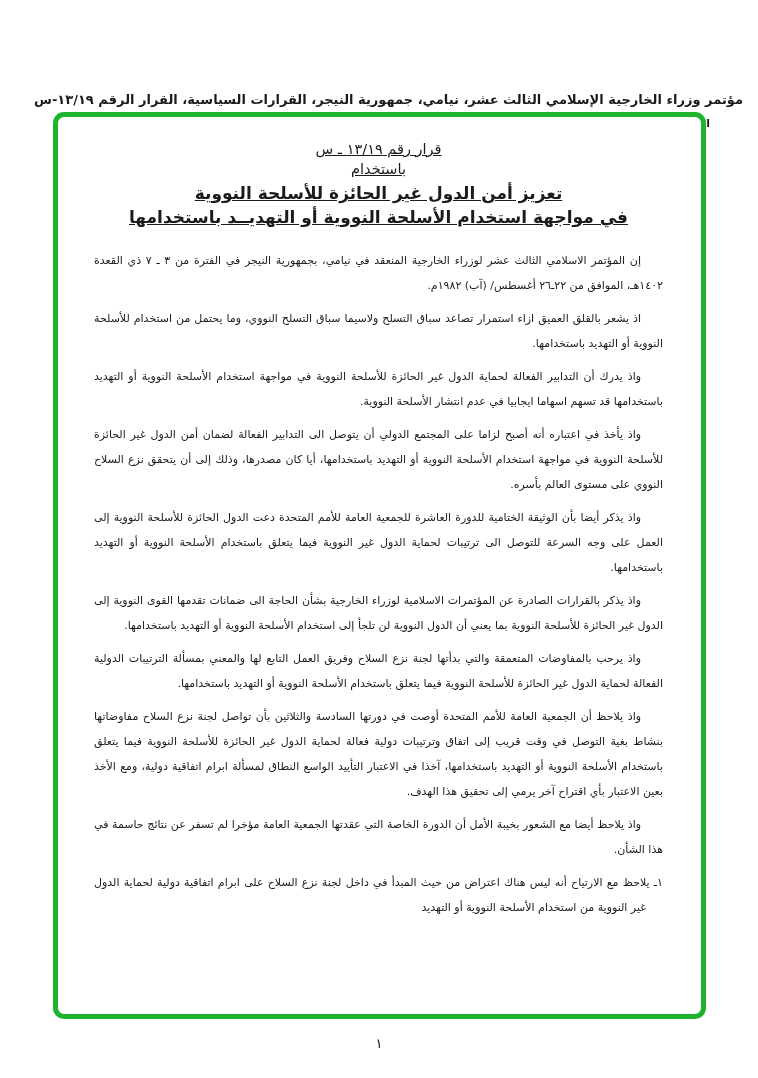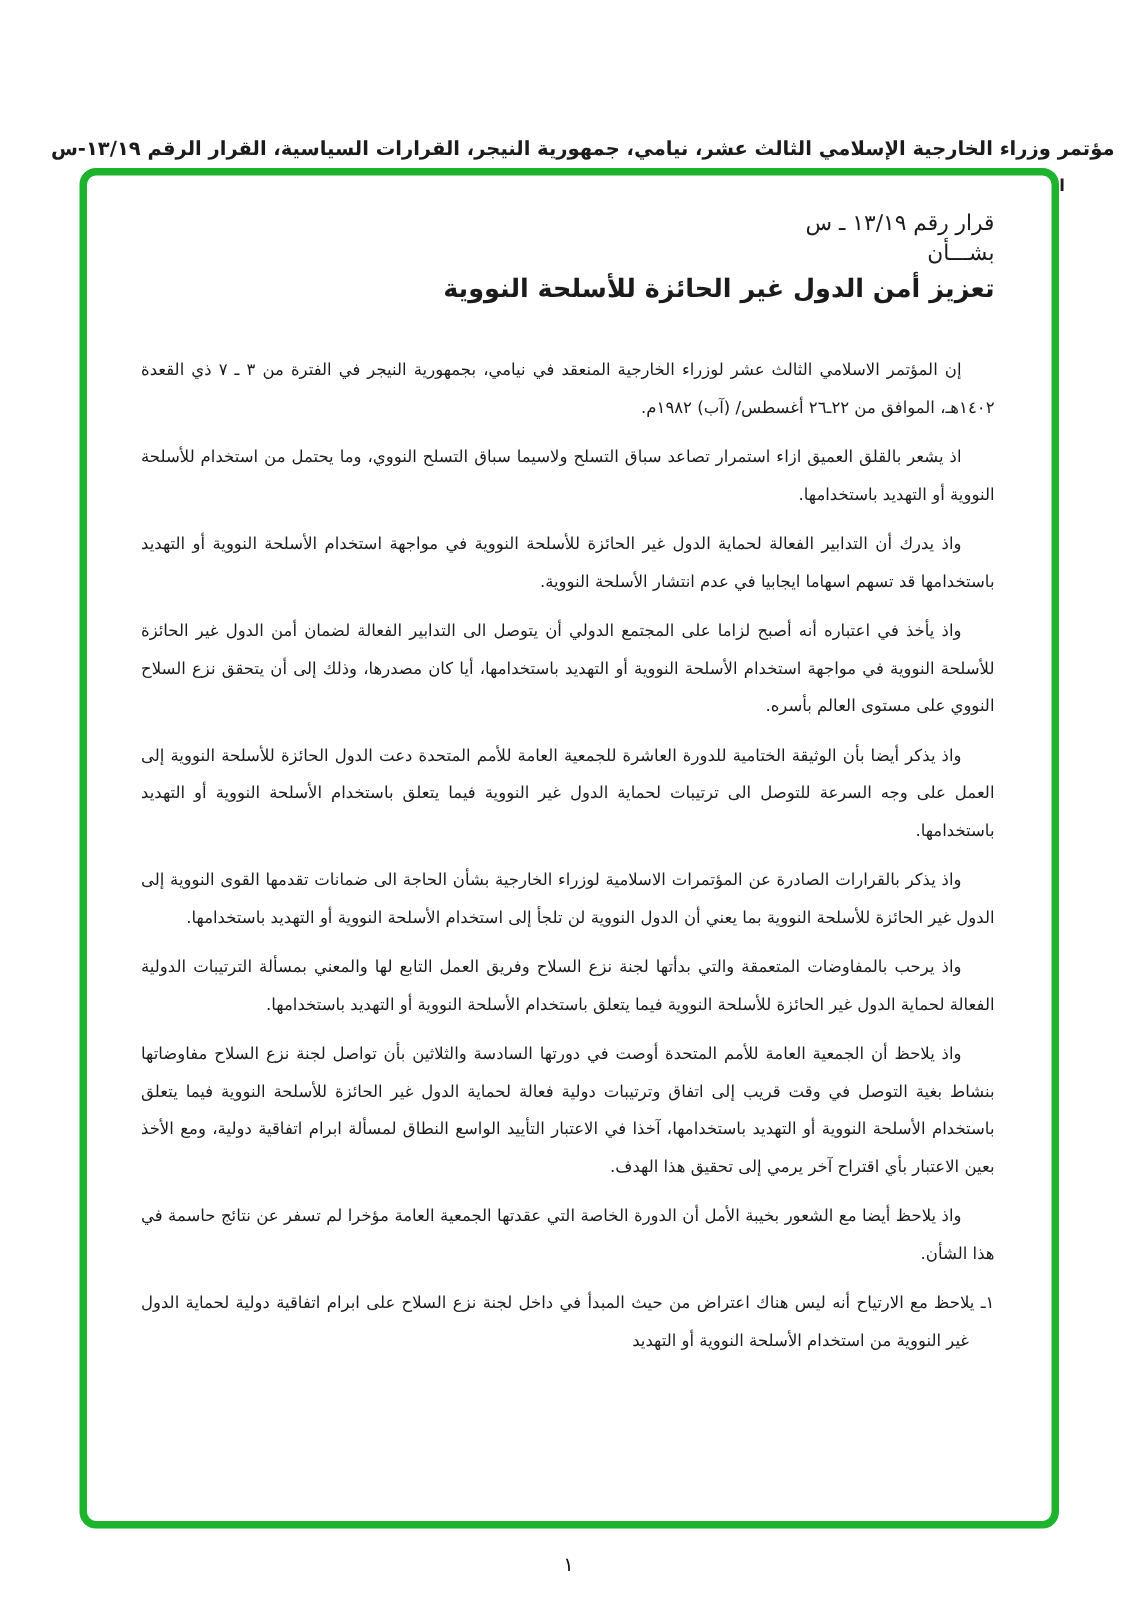--- a/index.html
+++ b/index.html
@@ -52,21 +52,21 @@
     width: 653px;
     height: 907px;
     box-sizing: border-box;
     border: 5px solid #1db32d;
     border-radius: 11px;
     padding: 18px 38px 10px 36px;
     overflow: hidden;
     background: #ffffff;
   }
   
-  .title-block { text-align: right; margin-bottom: 31px; }
+  .title-block { text-align: center; margin-bottom: 21px; text-decoration: underline; }
   .title-block .t-num {
     font-size: 14.5px;
     margin: 6px 0 4px;
   }
   .title-block .t-subject-word {
     font-size: 14.5px;
     margin: 2px 0 6px;
   }
   .title-block .t-bold1, .title-block .t-bold2 {
     font-size: 17px;
@@ -106,22 +106,23 @@
 
   <div class="doc-header">
     <div class="h-line1">مؤتمر وزراء الخارجية الإسلامي الثالث عشر، نيامي، جمهورية النيجر، القرارات السياسية، القرار الرقم ١٣/١٩-س</div>
     <div class="h-line2">المصدر:  "منظمة المؤتمر الإسلامي، جدة"</div>
   </div>
 
   <div class="frame">
 
     <div class="title-block">
       <div class="t-num">قرار رقم ١٣/١٩ ـ س</div>
-      <div class="t-subject-word">بشـــأن</div>
+      <div class="t-subject-word">باستخدام</div>
       <div class="t-bold1">تعزيز أمن الدول غير الحائزة للأسلحة النووية</div>
+      <div class="t-bold2">في مواجهة استخدام الأسلحة النووية أو التهديــد  باستخدامها</div>
     </div>
 
     <div class="body-text">
       <p>إن المؤتمر الاسلامي الثالث عشر لوزراء الخارجية المنعقد في نيامي، بجمهورية النيجر في الفترة من ٣ ـ ٧ ذي القعدة ١٤٠٢هـ، الموافق من ٢٢ـ٢٦ أغسطس/ (آب) ١٩٨٢م.</p>
       <p>اذ يشعر بالقلق العميق ازاء استمرار تصاعد سباق التسلح ولاسيما سباق التسلح النووي، وما يحتمل من استخدام للأسلحة النووية أو التهديد باستخدامها.</p>
       <p>واذ يدرك أن التدابير الفعالة لحماية الدول غير الحائزة للأسلحة النووية في مواجهة استخدام الأسلحة النووية أو التهديد باستخدامها قد تسهم اسهاما ايجابيا في عدم انتشار الأسلحة النووية.</p>
       <p>واذ يأخذ في اعتباره أنه أصبح لزاما على المجتمع الدولي أن يتوصل الى التدابير الفعالة لضمان أمن الدول غير الحائزة للأسلحة النووية في مواجهة استخدام الأسلحة النووية أو التهديد باستخدامها، أيا كان مصدرها، وذلك إلى أن يتحقق نزع السلاح النووي على مستوى العالم بأسره.</p>
       <p>واذ يذكر أيضا بأن الوثيقة الختامية للدورة العاشرة للجمعية العامة للأمم المتحدة دعت الدول الحائزة للأسلحة النووية إلى العمل على وجه السرعة للتوصل الى ترتيبات لحماية الدول غير النووية فيما يتعلق باستخدام الأسلحة النووية أو التهديد باستخدامها.</p>
       <p>واذ يذكر بالقرارات الصادرة عن المؤتمرات الاسلامية لوزراء الخارجية بشأن الحاجة الى ضمانات تقدمها القوى النووية إلى الدول غير الحائزة للأسلحة النووية بما يعني أن الدول النووية لن تلجأ إلى استخدام الأسلحة النووية أو التهديد باستخدامها.</p>
       <p>واذ يرحب بالمفاوضات المتعمقة والتي بدأتها لجنة نزع السلاح وفريق العمل التابع لها والمعني بمسألة الترتيبات الدولية الفعالة لحماية الدول غير الحائزة للأسلحة النووية فيما يتعلق باستخدام الأسلحة النووية أو التهديد باستخدامها.</p>

